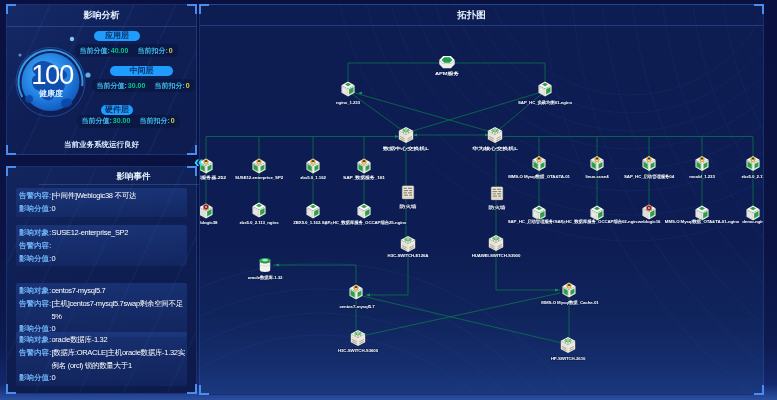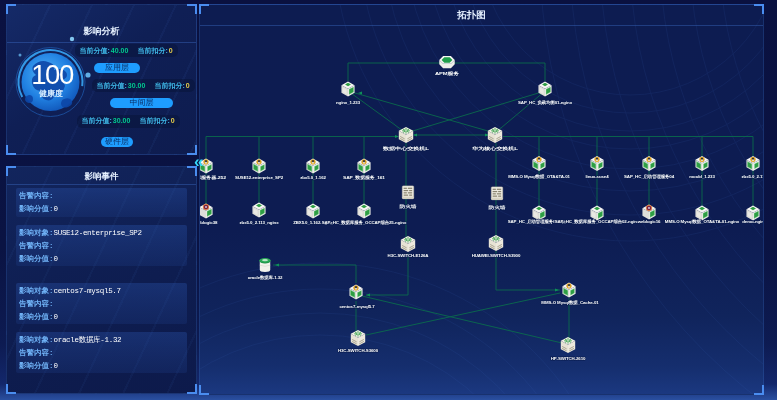--- a/index.html
+++ b/index.html
@@ -12,39 +12,39 @@
   .pnl i.tr{right:-1px;top:-1px;border-right-width:2px;border-top-width:2px;}
   .pnl i.bl{left:-1px;bottom:-1px;border-left-width:2px;border-bottom-width:2px;}
   .pnl i.br{right:-1px;bottom:-1px;border-right-width:2px;border-bottom-width:2px;}
   .hd{position:absolute;left:0;top:0;width:100%;text-align:center;color:#e6f1ff;font-weight:bold;
       border-bottom:1px solid rgba(76,130,230,0.32);}
   
   #p1{left:6px;top:4px;width:189px;height:149px;
       background:repeating-linear-gradient(115deg,rgba(95,155,255,0.05) 0 2px,rgba(0,0,0,0) 2px 38px),
       linear-gradient(145deg,#152a68 0%,#0f1f55 45%,#0e1c4f 100%);
       border:1px solid rgba(60,110,200,0.25);}
-  #p1 .hd{height:17px;font-size:9px;padding-top:20px;font-family:Liberation Serif, serif;}
+  #p1 .hd{height:17px;font-size:9px;padding-top:4px;font-family:Liberation Serif, serif;}
   .pill{position:absolute;height:9.5px;border-radius:5px;background:#1e9dff;color:#0a2f66;
-        font-size:8px;font-weight:normal;text-align:center;line-height:10.5px;margin-top:32px;}
+        font-size:8px;font-weight:bold;text-align:center;line-height:10.5px;}
   .srow{position:absolute;font-size:7px;font-weight:bold;color:#3fb9e8;white-space:nowrap;
         background:rgba(6,16,48,0.38);border-radius:5px;padding:1.5px 5px;}
   .srow .gv{color:#00c98e;margin-left:1px;}
   .srow .yv{color:#e9cf4a;margin-left:1px;}
   .srow .l2{margin-left:9px;}
   #goodtxt{position:absolute;left:0;top:134.5px;width:100%;text-align:center;font-size:7.5px;color:#dcebfc;font-weight:bold;}
   
   #p2{left:6px;top:166px;width:189px;height:226px;
       background:repeating-linear-gradient(115deg,rgba(95,155,255,0.045) 0 2px,rgba(0,0,0,0) 2px 40px),
       linear-gradient(160deg,#12255d 0%,#0e1d50 55%,#0d1a4b 100%);
       border:1px solid rgba(60,110,200,0.25);}
-  #p2 .hd{height:13px;font-size:8.5px;padding-top:4px;}
+  #p2 .hd{height:13px;font-size:8.5px;padding-top:4px;margin-left:32px;}
   .ent{position:absolute;left:9px;width:171px;border-radius:2px;
        background:linear-gradient(180deg,rgba(47,94,190,0.30),rgba(34,70,150,0.22));
        font-size:7.5px;line-height:12.8px;color:#fff;padding:2px 0 1px 0;}
-  .ent .rw{display:flex;padding:0 2px 0 3px;font-family:Liberation Mono, monospace;}
+  .ent .rw{display:flex;padding:0 2px 0 3px;}
   .ent .lb{color:#6fb1f5;font-weight:bold;flex:0 0 32px;white-space:nowrap;}
   .ent .ct{flex:1;letter-spacing:-0.3px;}
   
   #p3{left:199px;top:4px;width:563px;height:389px;
       background:linear-gradient(180deg,#0d1c51 0%,#0d1c52 58%,#10245c 80%,#152e6e 93%,#1b3880 100%);
       border:1px solid rgba(60,110,200,0.25);}
   #p3 .hd{height:16px;font-size:9.5px;padding-top:4px;padding-right:20px;box-sizing:content-box;width:543px;}
   #chev{position:absolute;left:194px;top:152px;font-size:17px;font-weight:bold;color:#35d8f8;}
 </style>
 </head>
@@ -76,30 +76,32 @@
     <circle cx="11" cy="20" r="1.5" fill="#6fc8ff" opacity="0.7"></circle>
     <text x="43" y="48.7" font-size="27.5" fill="#ffffff" text-anchor="middle" letter-spacing="-1.5">100</text>
     <text x="42" y="61" font-size="8" fill="#d6ecff" text-anchor="middle" font-weight="bold">健康度</text>
   </svg>
   <div class="pill" style="left:87px;top:26px;width:46px;">应用层</div>
   <div class="srow" style="left:67.5px;top:39px;">当前分值:<span class="gv">40.00</span><span class="l2">当前扣分:</span><span class="yv">0</span></div>
   <div class="pill" style="left:103px;top:61px;width:63px;">中间层</div>
   <div class="srow" style="left:84.5px;top:74px;">当前分值:<span class="gv">30.00</span><span class="l2">当前扣分:</span><span class="yv">0</span></div>
   <div class="pill" style="left:94px;top:100px;width:32px;">硬件层</div>
   <div class="srow" style="left:69.5px;top:109.5px;">当前分值:<span class="gv">30.00</span><span class="l2">当前扣分:</span><span class="yv">0</span></div>
+  <div id="goodtxt">当前业务系统运行良好</div>
 </div>
 <div class="pnl" id="p2">
   <i class="tl"></i>
     <i class="tr"></i>
     <i class="bl"></i>
     <i class="br"></i>
   <div class="hd">影响事件</div>
   <div class="ent" style="top:21px;">
     <div class="rw">
         <span class="lb">告警内容:</span>
+        <span class="ct">[中间件]Weblogic38 不可达</span>
       </div>
     <div class="rw">
         <span class="lb">影响分值:</span>
         <span class="ct">0</span>
       </div>
   </div>
   <div class="ent" style="top:58px;">
     <div class="rw">
         <span class="lb">影响对象:</span>
         <span class="ct">SUSE12-enterprise_SP2</span>
@@ -112,33 +114,35 @@
         <span class="ct">0</span>
       </div>
   </div>
   <div class="ent" style="top:116px;">
     <div class="rw">
         <span class="lb">影响对象:</span>
         <span class="ct">centos7-mysql5.7</span>
       </div>
     <div class="rw">
         <span class="lb">告警内容:</span>
+        <span class="ct">[主机]centos7-mysql5.7swap剩余空间不足5%</span>
       </div>
     <div class="rw">
         <span class="lb">影响分值:</span>
         <span class="ct">0</span>
       </div>
   </div>
   <div class="ent" style="top:165px;">
     <div class="rw">
         <span class="lb">影响对象:</span>
         <span class="ct">oracle数据库-1.32</span>
       </div>
     <div class="rw">
         <span class="lb">告警内容:</span>
+        <span class="ct">[数据库:ORACLE]主机oracle数据库-1.32实例名 (orcl) 锁的数量大于1</span>
       </div>
     <div class="rw">
         <span class="lb">影响分值:</span>
         <span class="ct">0</span>
       </div>
   </div>
 </div>
 <div class="pnl" id="p3">
   <i class="tl"></i>
     <i class="tr"></i>

